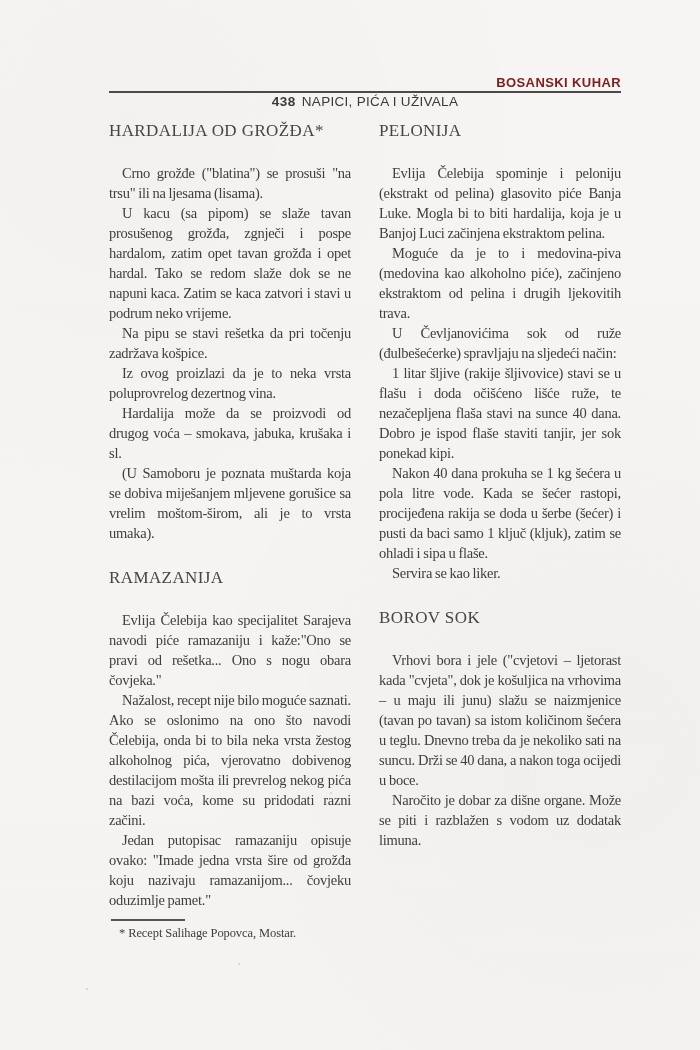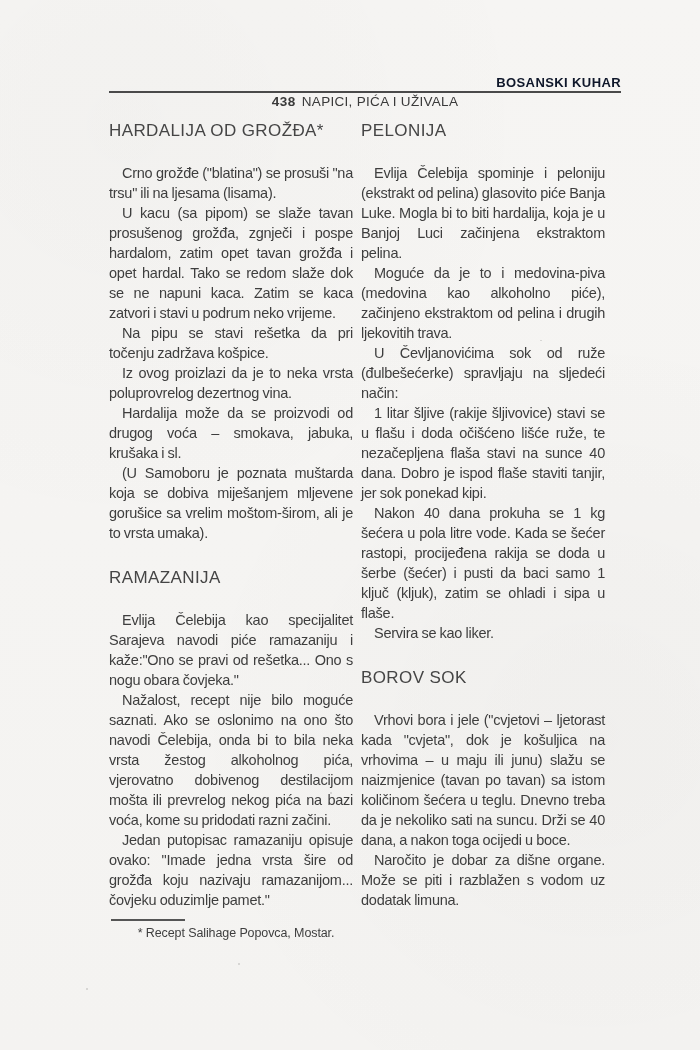--- a/index.html
+++ b/index.html
@@ -27,38 +27,39 @@
     position: absolute;
     left: 109px;
     top: 75px;
     width: 512px;
   }
   .header-top {
     font-size: 13px;
     font-weight: 700;
     text-align: right;
     letter-spacing: 0.4px;
-    color: #0f172a;
+    color: #7f1d1d;
     padding-bottom: 1px;
     border-bottom: 2px solid #4a4a4a;
   }
   .header-row {
     display: flex;
     justify-content: center;
     align-items: flex-start;
     margin-top: 1px;
     font-size: 13.5px;
     color: #3a3a3a;
   }
   .page-num { font-weight: 700; letter-spacing: 0.5px; }
   .chapter { letter-spacing: 0.3px; margin-left: 6px; }
   .columns {
     display: flex;
-    gap: 8px;
+    gap: 28px;
     margin-top: 12px;
+    font-family: Liberation Serif, serif;
   }
   .col { width: 244px; }
   .section-heading {
     font-size: 17px;
     font-weight: 400;
     color: #454545;
     letter-spacing: 0.4px;
     margin: 0 0 22px 0;
     line-height: 20px;
   }
@@ -79,21 +80,20 @@
     margin-left: 2px;
     border-top: 2px solid #555;
   }
   .footnote-text {
     margin: 4px 0 1px 0;
     font-size: 12.5px;
     line-height: 16px;
     letter-spacing: -0.1px;
     text-indent: 10px;
     color: #3e3e3e;
-    text-align: center;
   }
   
   .speck { position: absolute; background: rgba(90,90,90,0.25); border-radius: 50%; }
   .s1 { left: 330px; top: 792px; width: 2px; height: 2px; }
   .s2 { left: 86px;  top: 988px; width: 2px; height: 2px; }
   .s3 { left: 540px; top: 340px; width: 2px; height: 1px; }
   .s4 { left: 238px; top: 963px; width: 2px; height: 2px; }
 </style>
 </head>
 <body>

